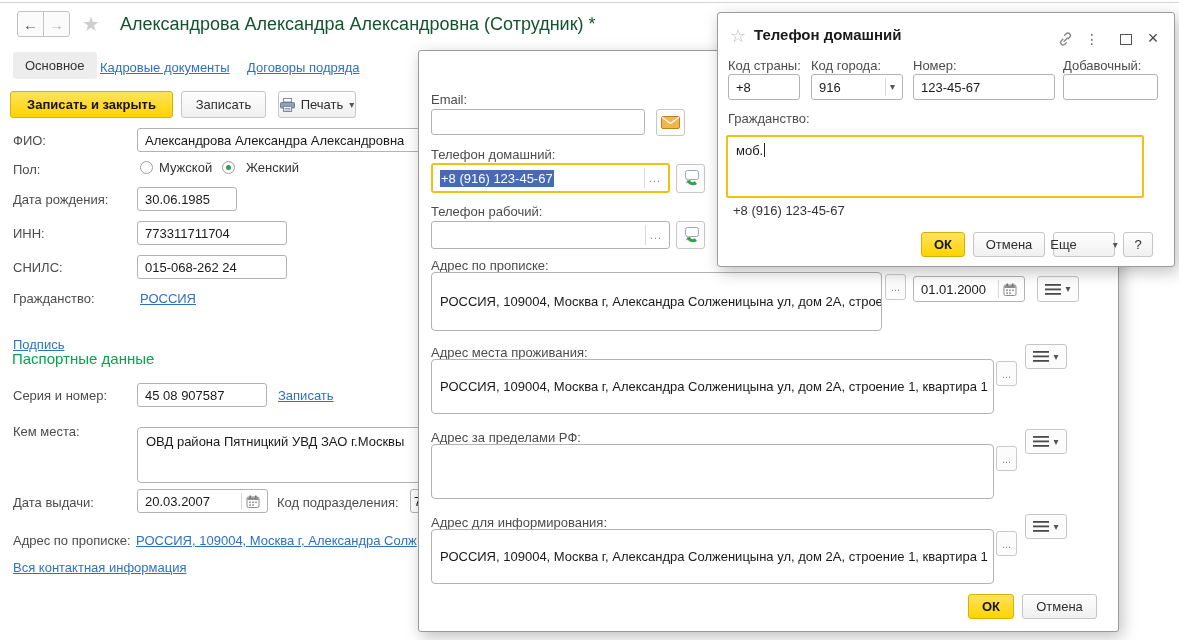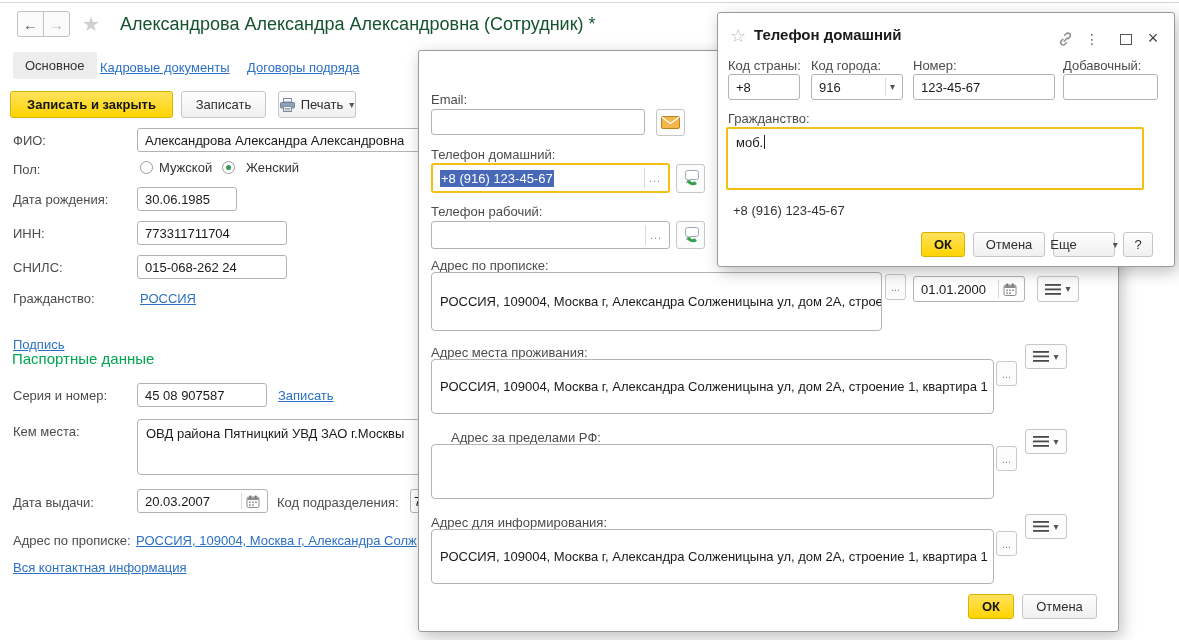--- a/index.html
+++ b/index.html
@@ -19,21 +19,21 @@
        border:1px solid #c6c6c6;border-radius:3px;background:linear-gradient(#fefefe,#f0f0f0);
        color:#2e2e2e;cursor:pointer;box-sizing:border-box;font-size:13px;}
   .btn.yellow{background:linear-gradient(#ffe25e,#ffd400);border-color:#d8b200;font-weight:bold;color:#141414;}
   .iconbtn{position:absolute;display:flex;align-items:center;justify-content:center;
        border:1px solid #c6c6c6;border-radius:3px;background:#fcfcfc;cursor:pointer;box-sizing:border-box;}
   .hamb{gap:4px;}
   .dotsbtn{position:absolute;display:flex;align-items:center;justify-content:center;border:1px solid #c9c9c9;
        border-radius:3px;background:#fcfcfc;color:#8a8a8a;font-size:11px;cursor:pointer;box-sizing:border-box;}
   .ta{position:absolute;border:1px solid #b3b3b3;border-radius:4px;background:#fff;display:flex;align-items:center;
        padding:0 8px;white-space:nowrap;overflow:hidden;color:#1a1a1a;box-sizing:border-box;}
-  .ta.top{align-items:flex-start;padding-top:6px;}
+  .ta.top{align-items:flex-start;padding-top:6px;margin-top:8px;}
   .focus2{border:2px solid #f2c011 !important;}
   .sel{background:#4868b8;color:#fff;padding:1px 1px;}
   .dlg{position:absolute;background:#fff;border:1px solid #9b9b9b;border-radius:3px;
        box-shadow:3px 5px 16px rgba(0,0,0,.25);box-sizing:border-box;}
   .dlgtitle{position:absolute;color:#969696;font-size:16px;white-space:nowrap;}
   .navbtn{position:absolute;display:flex;align-items:center;justify-content:center;width:27px;height:26px;
        border:1px solid #c3c3c3;background:#fbfbfb;box-sizing:border-box;font-size:15px;cursor:pointer;}
   .radio{position:absolute;display:flex;align-items:center;gap:6px;cursor:pointer;}
   .rb{width:13px;height:13px;border:1px solid #9c9c9c;border-radius:50%;background:#fff;position:relative;box-sizing:border-box;}
   .radio.checked .rb::after{content:"";position:absolute;left:3px;top:3px;width:5px;height:5px;border-radius:50%;background:#2f9e4d;}
@@ -257,21 +257,21 @@
             <g fill="#4a4a4a">
               <rect width="16" height="1.8" y="0"></rect>
               <rect width="16" height="1.8" y="4.5"></rect>
               <rect width="16" height="1.8" y="9"></rect>
             </g>
           </svg>
         </span>
       <span class="caretg">▾</span>
     </div>
 
-    <div class="lbl" style="left:12px;top:379px;margin-left:20px;">Адрес за пределами РФ:</div>
+    <div class="lbl" style="left:12px;top:379px;">Адрес за пределами РФ:</div>
     <div class="ta" style="left:12px;top:393px;width:563px;height:55px;">
       <span></span>
     </div>
     <div class="dotsbtn" style="left:577px;top:395px;width:21px;height:25px;">
       <span>...</span>
     </div>
     <div class="iconbtn hamb" style="left:606px;top:378px;width:42px;height:25px;">
       <span style="display:flex;">
           <svg width="16" height="11" viewBox="0 0 16 11">
             <g fill="#4a4a4a">

